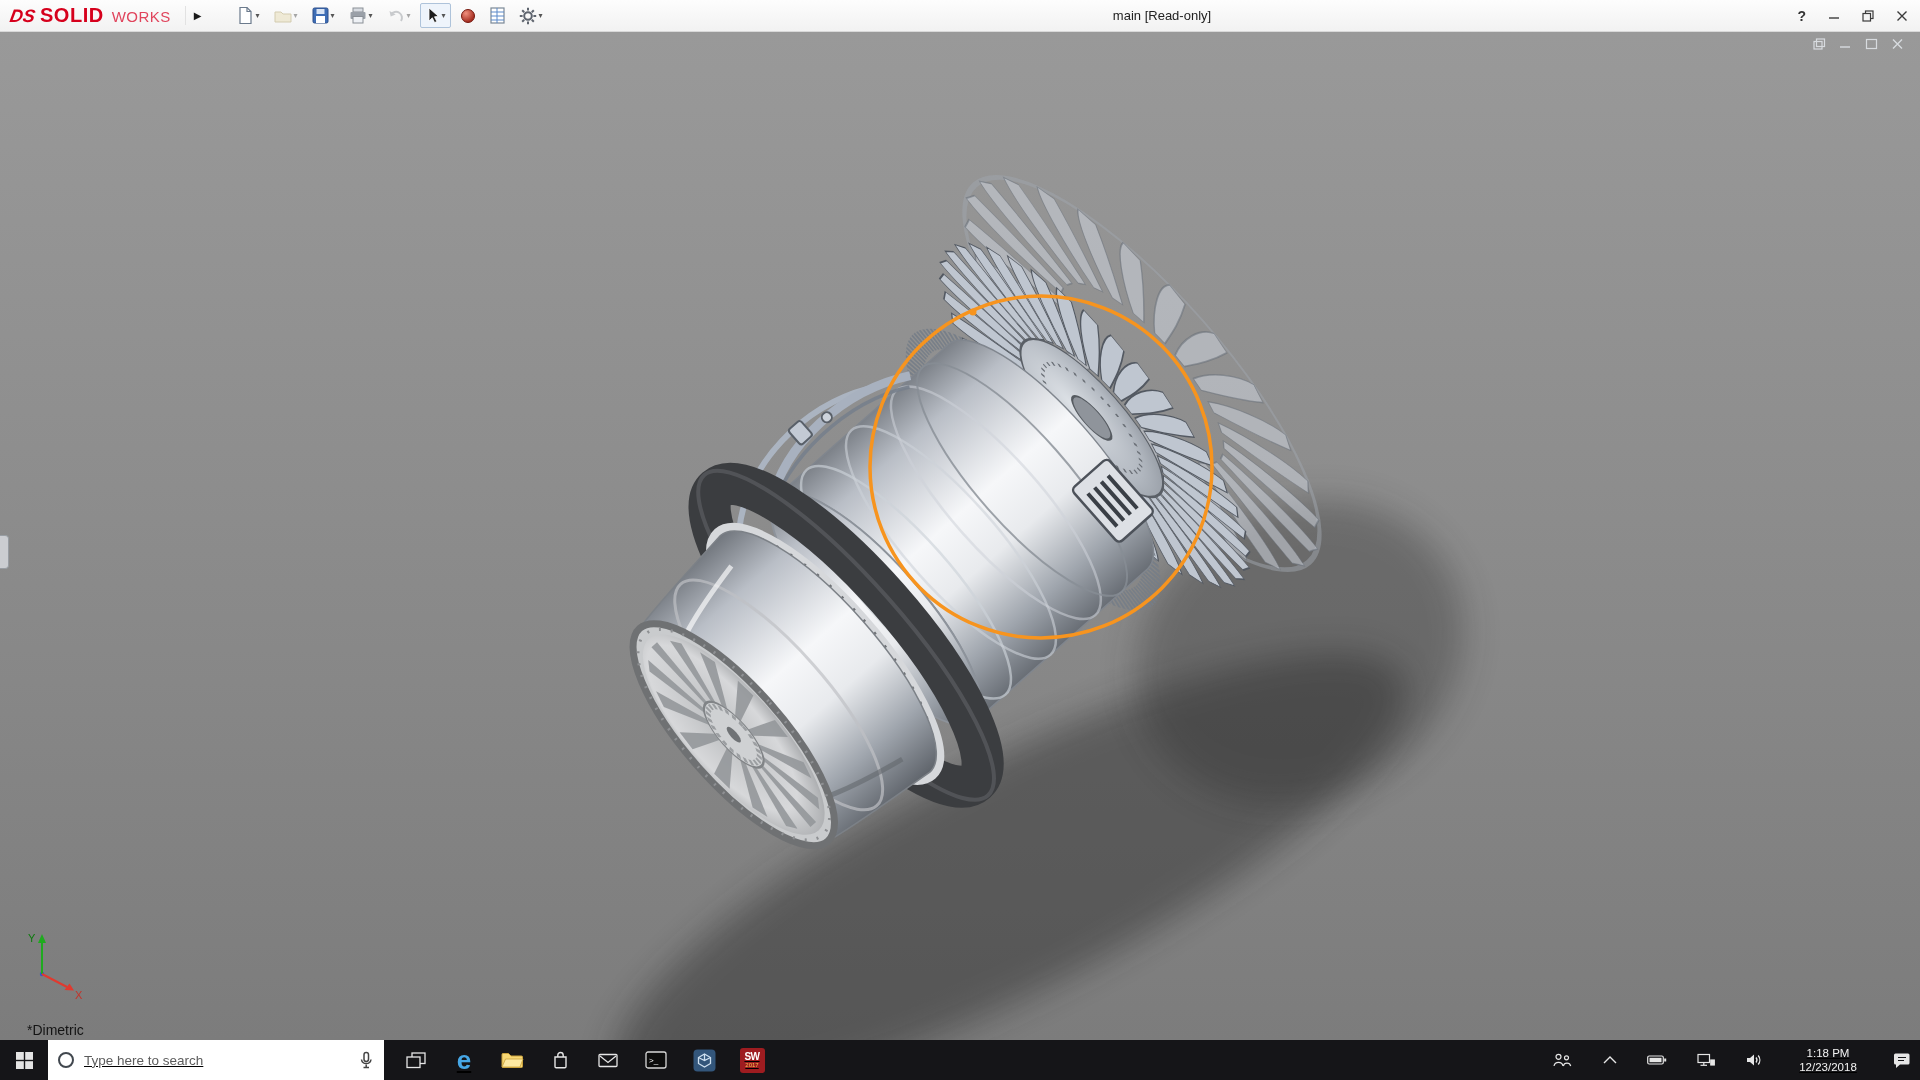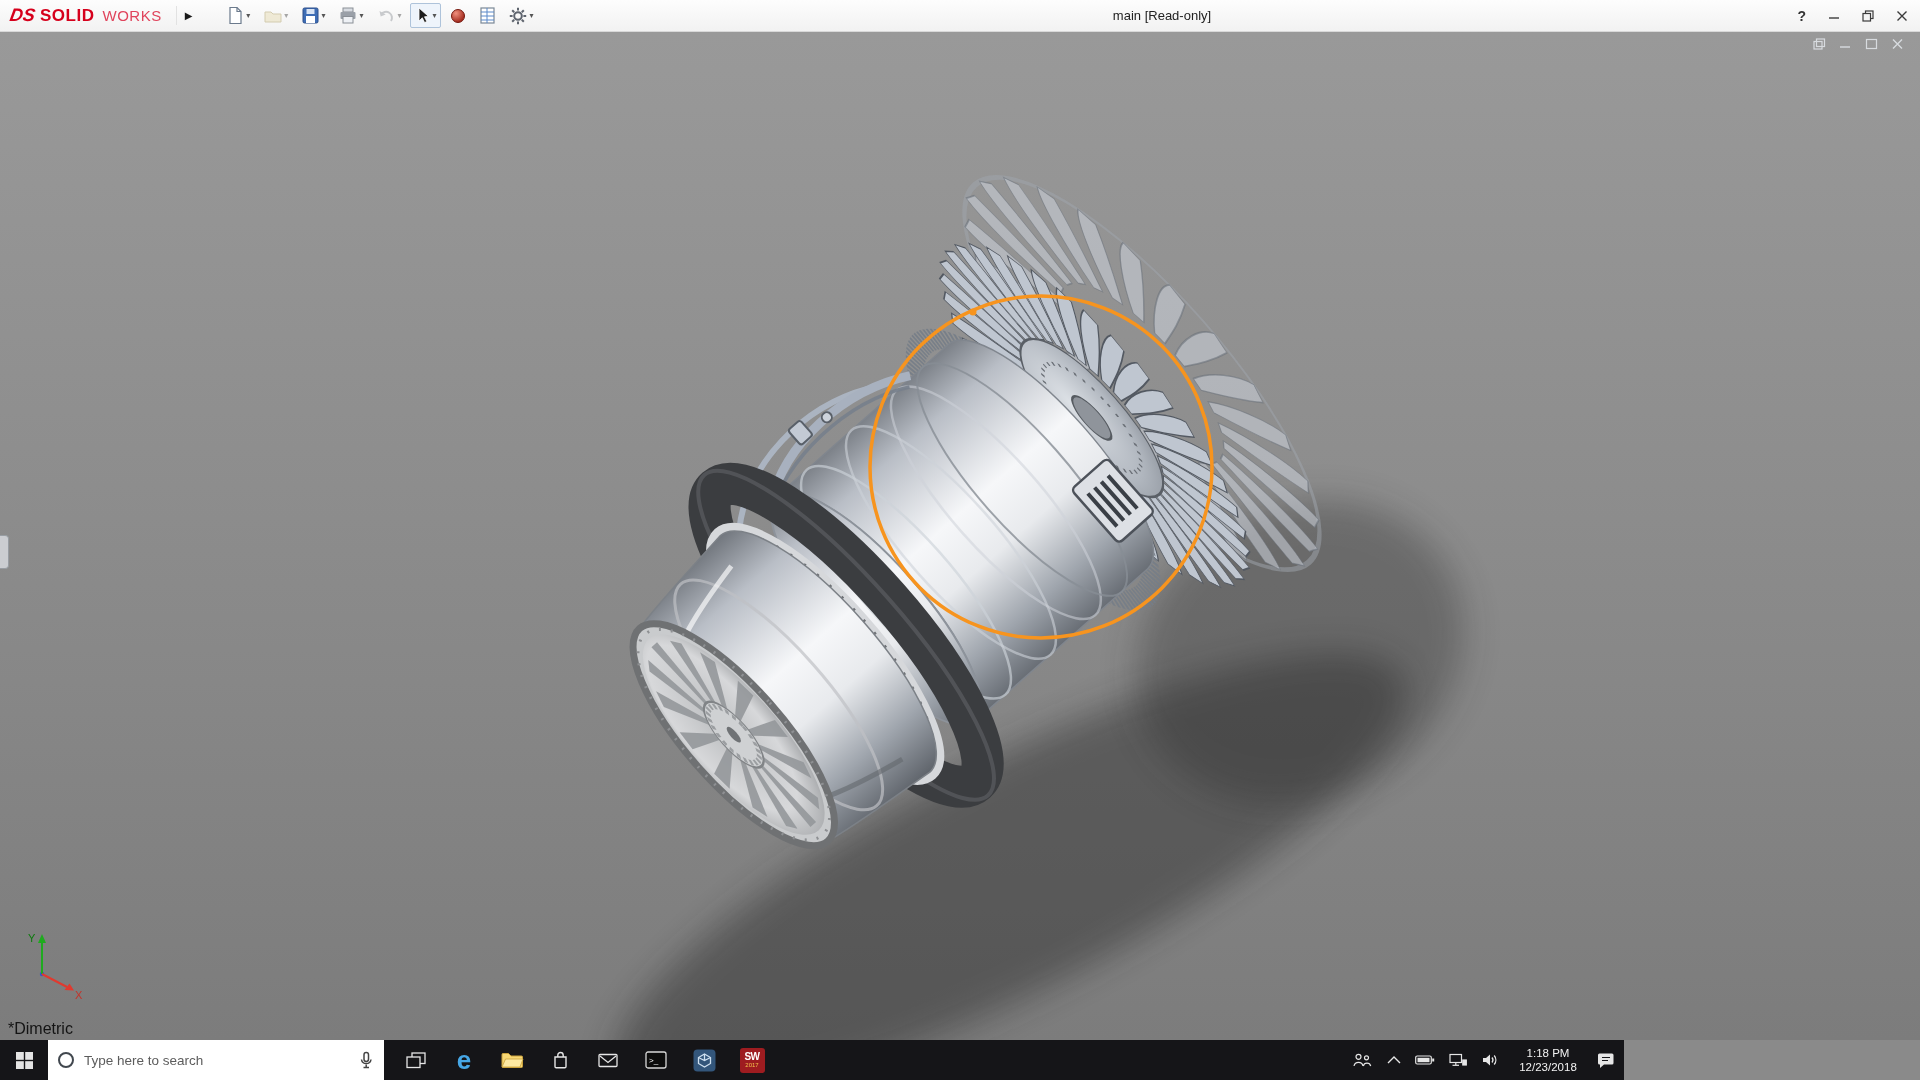--- a/index.html
+++ b/index.html
@@ -8,58 +8,58 @@
 
   
   .titlebar {
     position:absolute; top:0; left:0; width:1920px; height:32px;
     background:linear-gradient(#fdfdfd,#f2f2f2);
     border-bottom:1px solid #d8d8d8;
     display:flex; align-items:center; z-index:30;
   }
   .logo { display:flex; align-items:baseline; gap:5px; padding:0 14px 0 10px; }
   .logo .ds { font-style:italic; font-weight:bold; font-size:18px; color:#d6001c; transform:skewX(-10deg); }
-  .logo .solid { font-weight:bold; font-size:17px; color:#d6001c; letter-spacing:.5px; }
+  .logo .solid { font-weight:bold; font-size:20px; color:#d6001c; letter-spacing:.5px; }
   .logo .works { font-weight:normal; font-size:15px; color:#e0445c; letter-spacing:.5px;margin-left:8px; }
   .flyout { font-size:10px; color:#1a1a1a; padding:4px 8px; border-left:1px solid #e2e2e2; cursor:pointer; }
   .toolbar { display:flex; align-items:center; gap:4px; margin-left:22px; }
   .tb-btn { display:flex; align-items:center; gap:2px; padding:3px 4px; border:1px solid transparent; border-radius:2px; }
   .tb-btn.active { background:#eef4fb; border-color:#aec3da; }
   .tb-btn.disabled { opacity:.5; }
   .caret { font-size:8px; color:#555; }
   .win-title { position:absolute; left:1162px; transform:translateX(-50%); font-size:13px; color:#222; white-space:nowrap; }
   .win-controls { position:absolute; right:12px; top:0; height:32px; display:flex; align-items:center; gap:22px; }
   .win-controls .help { font-size:14px; color:#333; font-weight:bold; }
 
   
   .viewport { position:absolute; top:32px; left:0; width:1920px; height:1008px; }
   .viewport svg.scene { display:block; width:1920px; height:1008px; }
-  .view-label { position:absolute; left:8px; bottom:2px; font-size:16px; color:#141414; }
+  .view-label { position:absolute; left:27px; bottom:2px; font-size:14px; color:#141414; }
   .doc-controls { position:absolute; top:6px; right:16px; display:flex; gap:13px; opacity:.85; }
   .fm-tab { position:absolute; left:0; top:503px; width:9px; height:34px; background:#d2d5d9; border:1px solid #9aa0a6; border-left:none; border-radius:0 4px 4px 0; opacity:.9; }
   svg text { font-family:"Liberation Sans",sans-serif; }
 
   
   .taskbar {
-    position:absolute; left:0; bottom:0; width:1624px; height:40px;
-    background:#151518; display:flex; align-items:stretch; z-index:40;
+    position:absolute; left:0; bottom:0; width:1920px; height:40px;
+    background:#151518; display:flex; align-items:stretch; z-index:40;text-decoration:underline;
   }
   .tb-start { width:48px; display:flex; align-items:center; justify-content:center; }
   .searchbox { width:336px; background:#ffffff; display:flex; align-items:center; gap:10px; padding:0 10px; }
   .cortana-ring { width:16px; height:16px; border:2px solid #41474e; border-radius:50%; flex:none; }
   .searchbox input { flex:1; border:none; outline:none; background:transparent; font-size:13.5px; color:#333; font-family:"Liberation Sans",sans-serif; }
   .searchbox input::placeholder { color:#5c5c5c; }
   .task-icons { display:flex; align-items:stretch; margin-left:8px; }
   .task-icon { width:48px; display:flex; align-items:center; justify-content:center; }
   .edge-e { font-size:26px; font-weight:bold; color:#46a7e6; line-height:1; }
   .cmd-box { position:relative; }
   .sw-badge { width:25px; height:25px; background:#9e1c20; border-radius:3px; display:flex; flex-direction:column; align-items:center; justify-content:center; }
   .sw-badge .l1 { color:#fff; font-weight:bold; font-size:10px; line-height:10px; letter-spacing:-0.5px; }
   .sw-badge .l2 { color:#f3c14b; font-size:6px; line-height:7px; }
-  .tray { margin-left:auto; display:flex; align-items:center; gap:14px; padding-right:8px; }
+  .tray { margin-left:auto; display:flex; align-items:center; gap:30px; padding-right:8px; }
   .tray-icon { display:flex; align-items:center; justify-content:center; }
   .clock { text-align:center; color:#f2f2f2; font-size:11.5px; line-height:1.25; min-width:70px; }
 </style>
 </head>
 <body>
 
 <div class="titlebar">
   <div class="logo">
     <span class="ds">DS</span>
     <span><span class="solid">SOLID</span><span class="works">WORKS</span></span>

